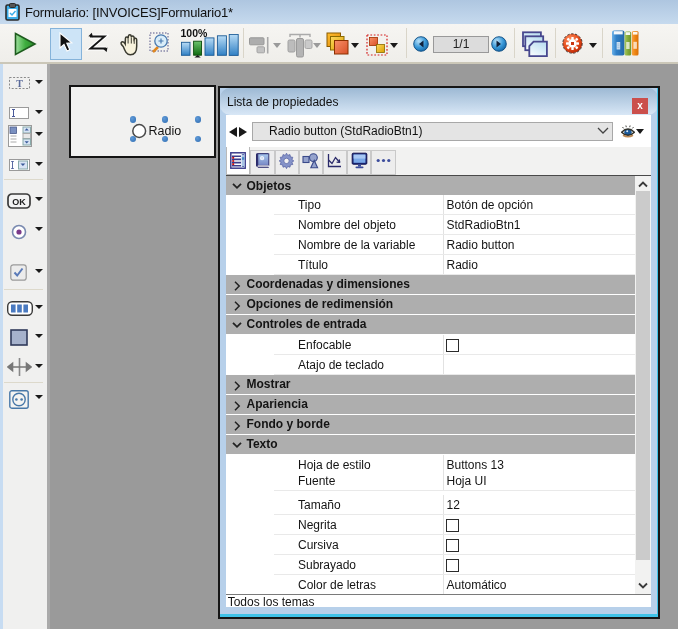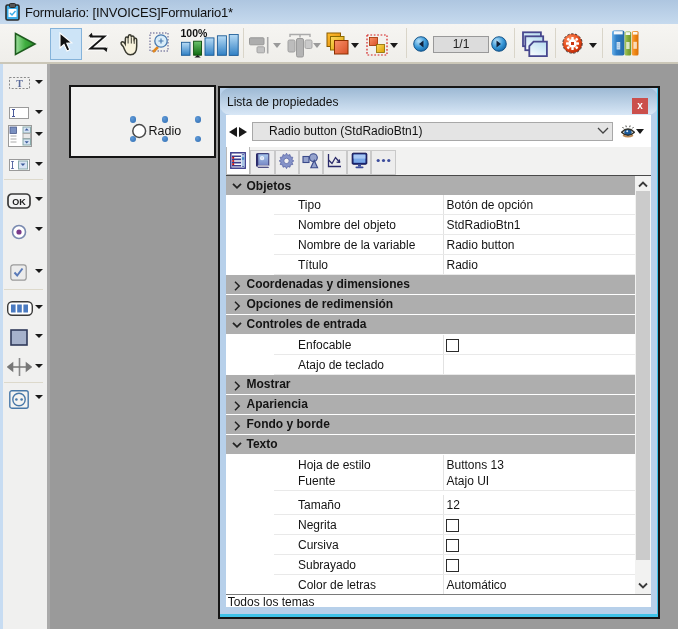--- a/index.html
+++ b/index.html
@@ -546,21 +546,21 @@
           <span class="pvalue">Buttons 13</span>
           <svg class="vchev" style="left:372.4px" width="9" height="6" viewBox="0 0 9 6">
             <path d="M0.8 0.8 L4.5 4.5 L8.2 0.8" stroke="#3a3a3a" stroke-width="1.6" fill="none"></path>
           </svg>
           <div class="dots">...</div>
           <div class="rline"></div>
         </div>
 <div class="prow" style="top:295px">
           <div class="pdiv"></div>
           <span class="plabel">Fuente</span>
-          <span class="pvalue">Atajo UI</span>
+          <span class="pvalue">Hoja UI</span>
           <svg class="vchev" style="left:393.2px" width="9" height="6" viewBox="0 0 9 6">
             <path d="M0.8 0.8 L4.5 4.5 L8.2 0.8" stroke="#3a3a3a" stroke-width="1.6" fill="none"></path>
           </svg>
           <div class="rline"></div>
         </div>
 <div class="prow" style="top:318.5px">
           <div class="pdiv"></div>
           <span class="plabel">Tamaño</span>
           <span class="pvalue">12</span>
           <svg class="vchev" style="left:393.2px" width="9" height="6" viewBox="0 0 9 6">

